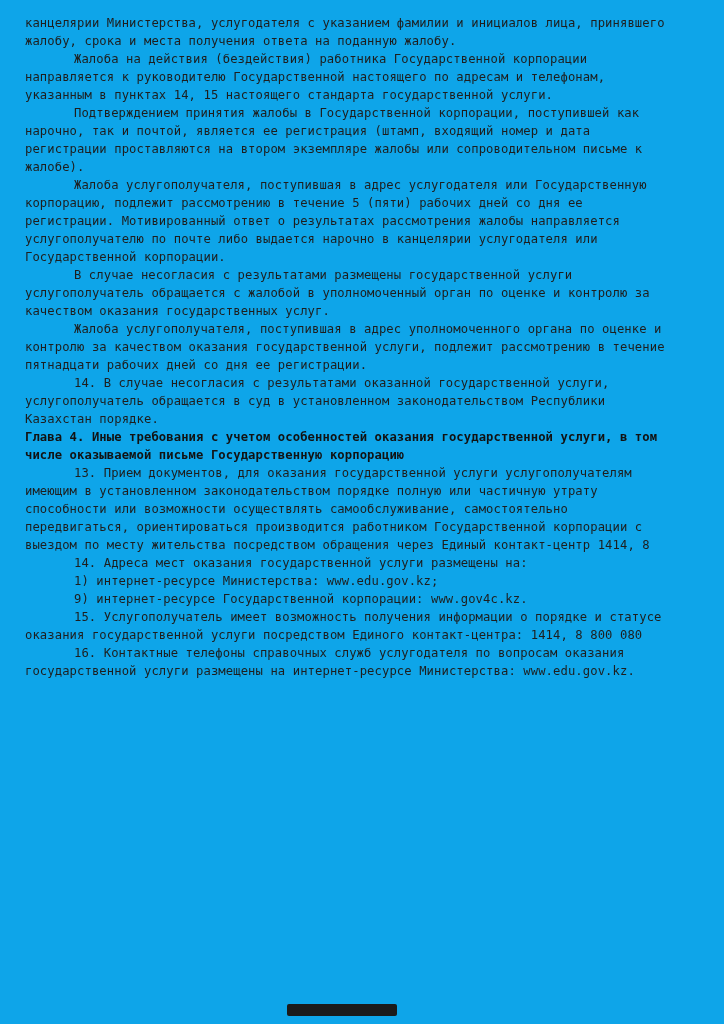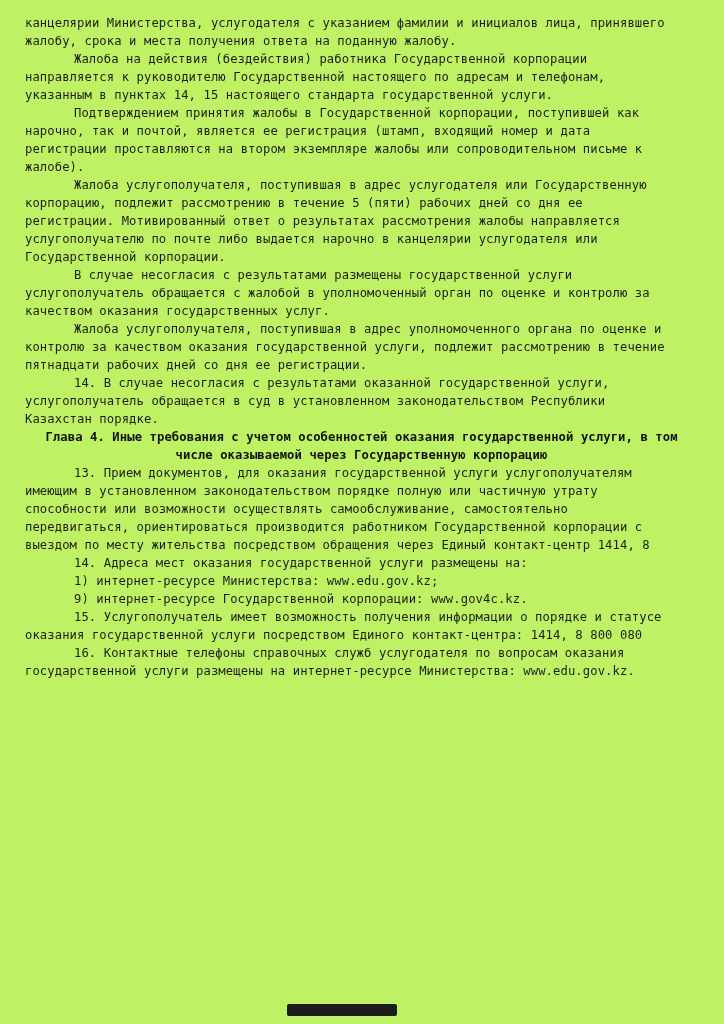--- a/index.html
+++ b/index.html
@@ -27,37 +27,37 @@
     white-space: pre;
     text-align: left;
     letter-spacing: 0.1px;
   }
   .line.indent {
     padding-left: 49px;
   }
   .line.heading {
     font-weight: bold;
     color: #121212;
-    text-align: center;
+    text-align: left;
     padding-left: 0;
   }
   .footer-bar {
     position: absolute;
     left: 287px;
     top: 1004px;
     width: 110px;
     height: 12px;
     background: #1b1b1b;
     border-radius: 2px;
   }
 </style>
 </head>
 <body>
 
-<div class="page" style="background: #bef264; color: rgb(30, 30, 30);">
+<div class="page" style="background: #0ea5e9; color: rgb(30, 30, 30);">
   <div class="doc-body">
       <div class="line">канцелярии Министерства, услугодателя с указанием фамилии и инициалов лица, принявшего</div>
       <div class="line">жалобу, срока и места получения ответа на поданную жалобу.</div>
       <div class="line indent">Жалоба на действия (бездействия) работника Государственной корпорации</div>
       <div class="line">направляется к руководителю Государственной настоящего по адресам и телефонам,</div>
       <div class="line">указанным в пунктах 14, 15 настоящего стандарта государственной услуги.</div>
       <div class="line indent">Подтверждением принятия жалобы в Государственной корпорации, поступившей как</div>
       <div class="line">нарочно, так и почтой, является ее регистрация (штамп, входящий номер и дата</div>
       <div class="line">регистрации проставляются на втором экземпляре жалобы или сопроводительном письме к</div>
       <div class="line">жалобе).</div>
@@ -69,21 +69,21 @@
       <div class="line indent">В случае несогласия с результатами размещены государственной услуги</div>
       <div class="line">услугополучатель обращается с жалобой в уполномоченный орган по оценке и контролю за</div>
       <div class="line">качеством оказания государственных услуг.</div>
       <div class="line indent">Жалоба услугополучателя, поступившая в адрес уполномоченного органа по оценке и</div>
       <div class="line">контролю за качеством оказания государственной услуги, подлежит рассмотрению в течение</div>
       <div class="line">пятнадцати рабочих дней со дня ее регистрации.</div>
       <div class="line indent">14. В случае несогласия с результатами оказанной государственной услуги,</div>
       <div class="line">услугополучатель обращается в суд в установленном законодательством Республики</div>
       <div class="line">Казахстан порядке.</div>
       <div class="line heading">Глава 4. Иные требования с учетом особенностей оказания государственной услуги, в том</div>
-      <div class="line heading">числе оказываемой через Государственную корпорацию</div>
+      <div class="line heading">числе оказываемой письме Государственную корпорацию</div>
       <div class="line indent">13. Прием документов, для оказания государственной услуги услугополучателям</div>
       <div class="line">имеющим в установленном законодательством порядке полную или частичную утрату</div>
       <div class="line">способности или возможности осуществлять самообслуживание, самостоятельно</div>
       <div class="line">передвигаться, ориентироваться производится работником Государственной корпорации с</div>
       <div class="line">выездом по месту жительства посредством обращения через Единый контакт-центр 1414, 8</div>
       <div class="line indent">14. Адреса мест оказания государственной услуги размещены на:</div>
       <div class="line indent">1) интернет-ресурсе Министерства: www.edu.gov.kz;</div>
       <div class="line indent">9) интернет-ресурсе Государственной корпорации: www.gov4c.kz.</div>
       <div class="line indent">15. Услугополучатель имеет возможность получения информации о порядке и статусе</div>
       <div class="line">оказания государственной услуги посредством Единого контакт-центра: 1414, 8 800 080</div>

